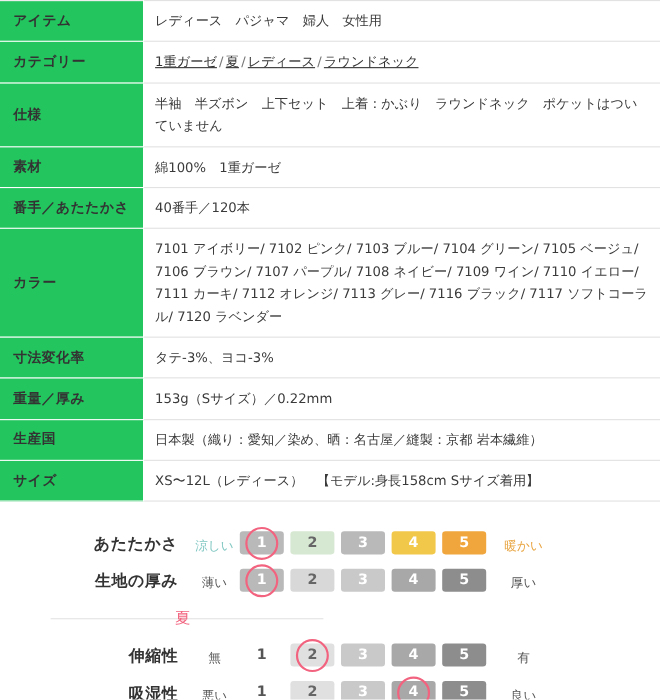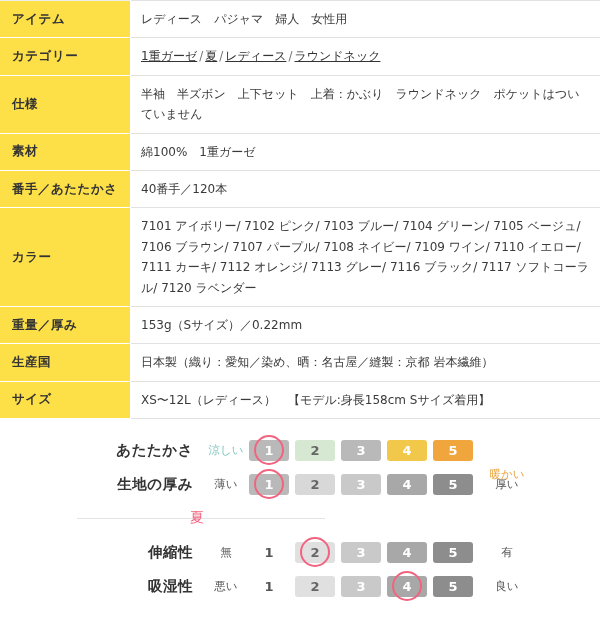--- a/index.html
+++ b/index.html
@@ -22,21 +22,21 @@
 
   
   table.spec {
     width: 600px;
     border-collapse: collapse;
     table-layout: fixed;
     font-size: 12px;
   }
   table.spec th {
     width: 118px;
-    background: #fde047;
+    background: #22c55e;
     border-bottom: 1px solid #ffffff;
     border-right: 1px solid #ffffff;
     text-align: left;
     vertical-align: middle;
     padding: 8px 0 8px 12px;
     font-weight: bold;
     color: #333333;
     font-size: 12.5px;
     letter-spacing: 0.5px;
   }
@@ -66,24 +66,23 @@
   }
 
   
   .ratings {
     margin-top: 14px;
     width: 600px;
     position: relative;
   }
   .rowline {
     display: flex;
-    align-items: center;
+    align-items: flex-end;
     height: 34px;
     position: relative;
-    padding-left: 31px;
   }
   .rowline .rlabel {
     width: 172px;
     text-align: right;
     padding-right: 10px;
     font-size: 14.5px;
     font-weight: bold;
     color: #333333;
     box-sizing: border-box;
     letter-spacing: 0.5px;
@@ -185,20 +184,24 @@
         </tr>
         <tr>
           <th>番手／あたたかさ</th>
           <td>40番手／120本</td>
         </tr>
         <tr>
           <th>カラー</th>
           <td>7101 アイボリー/ 7102 ピンク/ 7103 ブルー/ 7104 グリーン/ 7105 ベージュ/ 7106 ブラウン/ 7107 パープル/ 7108 ネイビー/ 7109 ワイン/ 7110 イエロー/ 7111 カーキ/ 7112 オレンジ/ 7113 グレー/ 7116 ブラック/ 7117 ソフトコーラル/ 7120 ラベンダー</td>
         </tr>
         <tr>
+          <th>寸法変化率</th>
+          <td>タテ-3%、ヨコ-3%</td>
+        </tr>
+        <tr>
           <th>重量／厚み</th>
           <td>153g（Sサイズ）／0.22mm</td>
         </tr>
         <tr>
           <th>生産国</th>
           <td>日本製（織り：愛知／染め、晒：名古屋／縫製：京都 岩本繊維）</td>
         </tr>
         <tr>
           <th>サイズ</th>
           <td>XS〜12L（レディース）　【モデル:身長158cm Sサイズ着用】</td>

